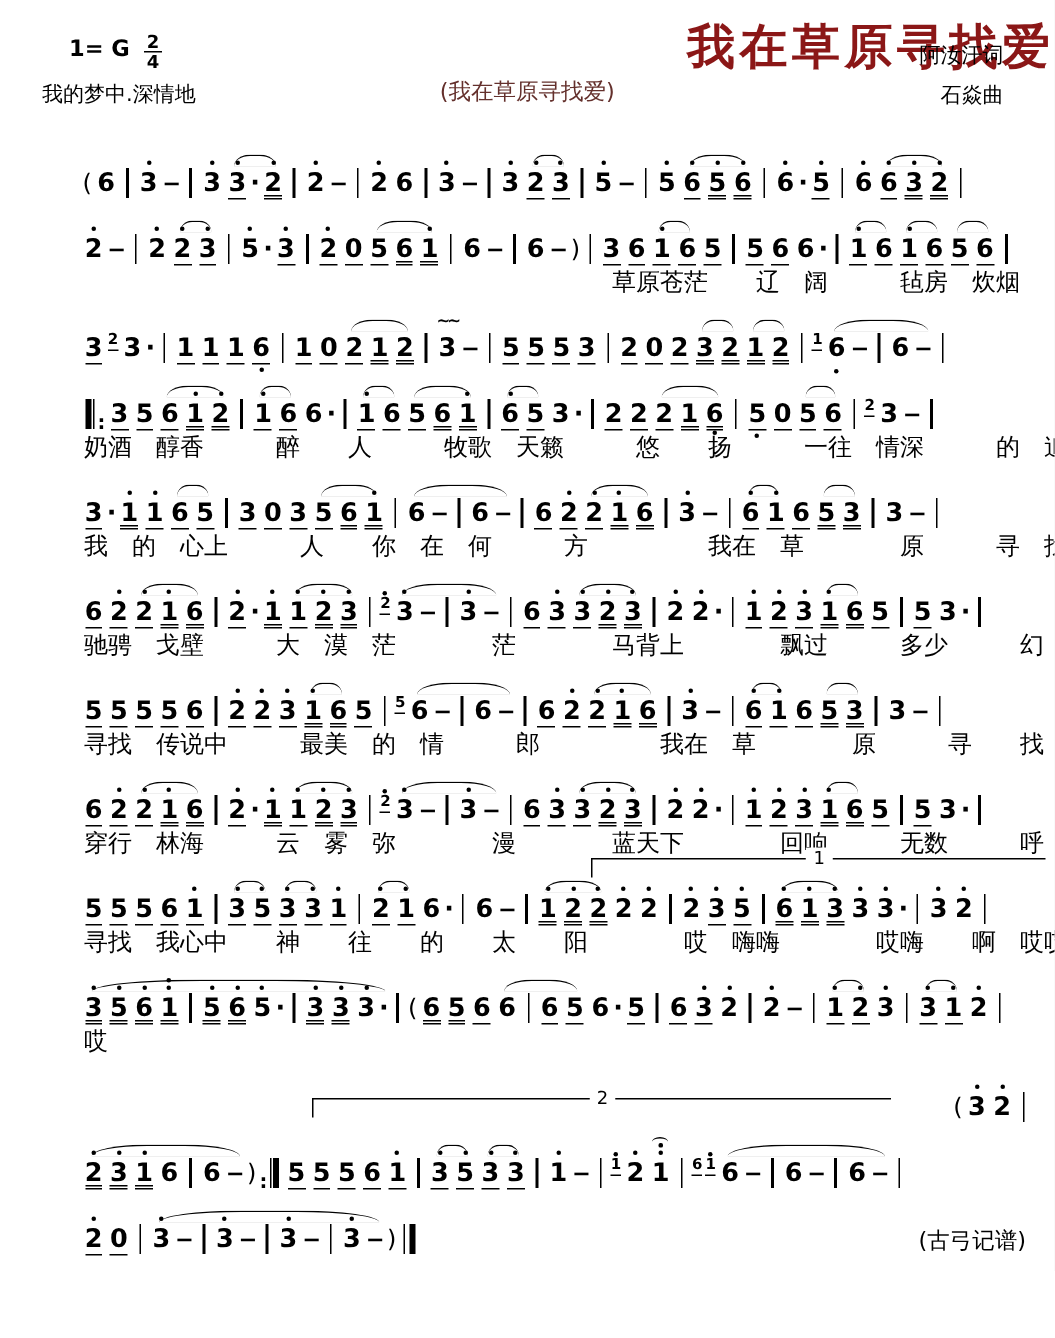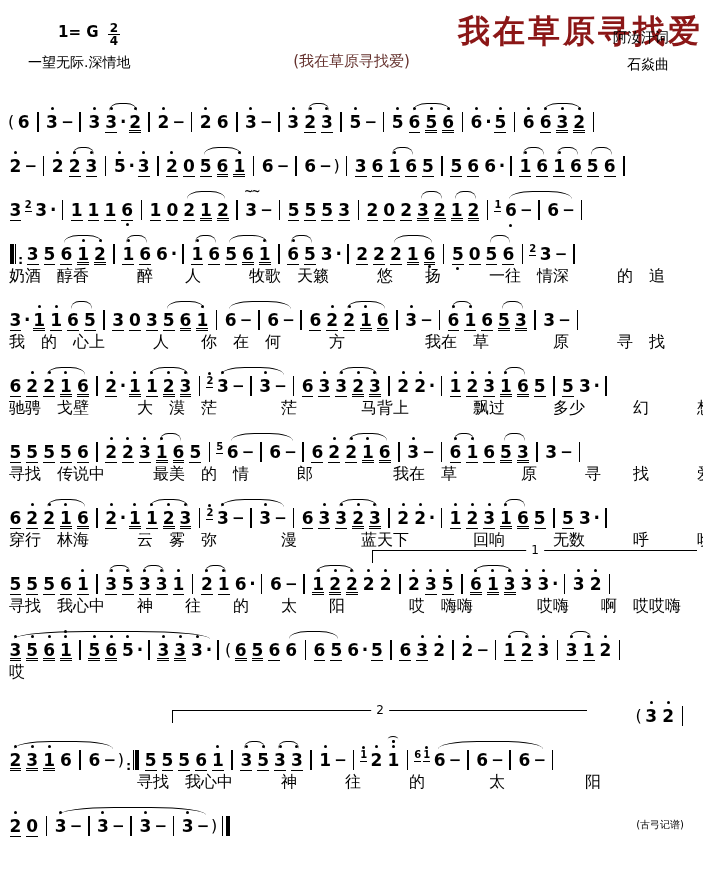--- a/index.html
+++ b/index.html
@@ -1,29 +1,29 @@
 <!DOCTYPE html>
 <html><head>
 <meta charset="utf-8">
 <style>
   html,body{margin:0;padding:0;}
   body{background:#e8e8e8;font-family:"DejaVu Sans",sans-serif;}
   .page{width:703px;height:892px;background:#ffffff;overflow:hidden;position:relative;margin:0 auto;color:#000;}
   
   .header{position:relative;height:90px;}
-  .key-block{position:absolute;left:46px;top:22px;font-size:15px;font-weight:700;white-space:nowrap;margin-left:12px;}
+  .key-block{position:absolute;left:46px;top:22px;font-size:15px;font-weight:700;white-space:nowrap;}
   .frac{display:inline-block;vertical-align:-8px;margin-left:4px;text-align:center;}
   .fn{display:block;font-size:12px;font-weight:700;line-height:12px;border-bottom:1.5px solid #000;padding:0 2px;}
   .fd{display:block;font-size:12px;font-weight:700;line-height:12px;}
   .tempo{position:absolute;left:28px;top:54px;font-size:14px;}
   .title{position:absolute;left:0;top:10px;width:100%;text-align:right;font-size:32px;font-weight:700;letter-spacing:3px;}
   .subtitle{position:absolute;left:0;top:52px;width:100%;text-align:center;font-size:15px;}
   .authors{position:absolute;right:34px;top:24px;font-size:14px;line-height:27px;text-align:right;}
   
-  .score{padding:0 7px;}
+  .score{padding:0 7px;margin-left:47px;}
   .system{position:relative;margin-top:12px;}
   .system.right .notes-row{text-align:right;padding-right:8px;}
   .notes-row{position:relative;height:23px;padding-top:9px;white-space:nowrap;}
   .notes-row > span{vertical-align:top;}
   .note{position:relative;display:inline-block;height:22px;line-height:22px;min-width:11px;text-align:center;
         margin:0 2.5px;font-size:17px;font-weight:700;box-sizing:border-box;}
   .note.u1{border-bottom:1.5px solid #000;}
   .note.u2{border-bottom:3px double #000;}
   .digit{display:inline;}
   .odot{position:absolute;left:50%;width:3px;height:3px;margin-left:-1.5px;border-radius:50%;background:#000;}
@@ -41,50 +41,51 @@
   .paren{display:inline-block;height:22px;line-height:22px;font-size:16px;font-weight:400;margin:0 1px;}
   .rgrp{display:inline-block;height:22px;}
   .rbeg{display:inline-block;width:6px;height:20px;border-left:4px solid #000;border-right:1.5px solid #000;box-sizing:border-box;margin:1px 1px 0 3px;}
   .rend{display:inline-block;width:6px;height:20px;border-right:4px solid #000;border-left:1.5px solid #000;box-sizing:border-box;margin:1px 3px 0 1px;}
   .rdots{display:inline-block;height:20px;line-height:18px;font-size:13px;font-weight:700;margin:1px 1px 0 1px;}
   .finbar{display:inline-block;width:8px;height:20px;border-left:1.5px solid #000;border-right:4.5px solid #000;box-sizing:border-box;margin:1px 2px 0 4px;}
   .slur{position:absolute;top:1px;height:7px;border-top:1.5px solid #000;border-radius:60%/160% 160% 0 0;}
   .volta{position:absolute;height:12px;border-top:1.5px solid #000;border-left:1.5px solid #000;}
   .vlabel{position:absolute;top:-8px;left:50%;transform:translateX(-50%);background:#fff;padding:0 5px;font-size:12px;line-height:14px;}
   .lyrics-row{height:22px;line-height:20px;font-size:16px;white-space:pre;padding-left:2px;}
-  .tail{position:absolute;right:12px;top:12px;font-size:10px;}
+  .tail{position:absolute;right:12px;top:12px;font-size:15px;}
 </style>
 </head>
 <body>
 
 <div class="page">
 
   <div class="header">
     <div class="key-block">
       <span>1= G</span>
       <span class="frac">
         <span class="fn">2</span>
         <span class="fd">4</span>
       </span>
     </div>
-    <div class="tempo">一望无际.深情地</div>
+    <div class="tempo">我的梦中.深情地</div>
     <div class="title" style="color: rgb(139, 23, 23);">我在草原寻找爱</div>
     <div class="subtitle" style="color: rgb(100, 48, 44);">(我在草原寻找爱)</div>
     <div class="authors">
       <div>阿汝汗词</div>
       <div>石焱曲</div>
     </div>
   </div>
 
   <div class="score">
       <div class="system">
         <div class="notes-row"><span class="paren">(</span><span class="note"><span class="digit">6</span></span><span class="bar"></span><span class="note"><span class="digit">3</span><span class="odot ab a0"></span></span><span class="dash">−</span><span class="bar"></span><span class="note"><span class="digit">3</span><span class="odot ab a0"></span></span><span class="note u1"><span class="digit">3</span><span class="odot ab a0"></span></span><span class="aug">·</span><span class="note u2"><span class="digit">2</span><span class="odot ab a0"></span></span><span class="bar"></span><span class="note"><span class="digit">2</span><span class="odot ab a0"></span></span><span class="dash">−</span><span class="bar"></span><span class="note"><span class="digit">2</span><span class="odot ab a0"></span></span><span class="note"><span class="digit">6</span></span><span class="bar"></span><span class="note"><span class="digit">3</span><span class="odot ab a0"></span></span><span class="dash">−</span><span class="bar"></span><span class="note"><span class="digit">3</span><span class="odot ab a0"></span></span><span class="note u1"><span class="digit">2</span><span class="odot ab a0"></span></span><span class="note u1"><span class="digit">3</span><span class="odot ab a0"></span></span><span class="bar"></span><span class="note"><span class="digit">5</span><span class="odot ab a0"></span></span><span class="dash">−</span><span class="bar"></span><span class="note"><span class="digit">5</span><span class="odot ab a0"></span></span><span class="note u1"><span class="digit">6</span><span class="odot ab a0"></span></span><span class="note u2"><span class="digit">5</span><span class="odot ab a0"></span></span><span class="note u2"><span class="digit">6</span><span class="odot ab a0"></span></span><span class="bar"></span><span class="note"><span class="digit">6</span><span class="odot ab a0"></span></span><span class="aug">·</span><span class="note u1"><span class="digit">5</span><span class="odot ab a0"></span></span><span class="bar"></span><span class="note"><span class="digit">6</span><span class="odot ab a0"></span></span><span class="note u1"><span class="digit">6</span><span class="odot ab a0"></span></span><span class="note u2"><span class="digit">3</span><span class="odot ab a0"></span></span><span class="note u2"><span class="digit">2</span><span class="odot ab a0"></span></span><span class="bar"></span><div class="slur" style="left: 101.6px; width: 28.8px;"></div><div class="slur" style="left: 300.6px; width: 21.8px;"></div><div class="slur" style="left: 405.6px; width: 37.8px;"></div><div class="slur" style="left: 536.6px; width: 37.8px;"></div></div>
       </div>
       <div class="system">
         <div class="notes-row"><span class="note"><span class="digit">2</span><span class="odot ab a0"></span></span><span class="dash">−</span><span class="bar"></span><span class="note"><span class="digit">2</span><span class="odot ab a0"></span></span><span class="note u1"><span class="digit">2</span><span class="odot ab a0"></span></span><span class="note u1"><span class="digit">3</span><span class="odot ab a0"></span></span><span class="bar"></span><span class="note"><span class="digit">5</span><span class="odot ab a0"></span></span><span class="aug">·</span><span class="note u1"><span class="digit">3</span><span class="odot ab a0"></span></span><span class="bar"></span><span class="note u1"><span class="digit">2</span><span class="odot ab a0"></span></span><span class="note u1"><span class="digit">0</span></span><span class="note u1"><span class="digit">5</span></span><span class="note u2"><span class="digit">6</span></span><span class="note u2"><span class="digit">1</span><span class="odot ab a0"></span></span><span class="bar"></span><span class="note"><span class="digit">6</span></span><span class="dash">−</span><span class="bar"></span><span class="note"><span class="digit">6</span></span><span class="dash">−</span><span class="paren">)</span><span class="bar"></span><span class="note u1"><span class="digit">3</span></span><span class="note u1"><span class="digit">6</span></span><span class="note u1"><span class="digit">1</span><span class="odot ab a0"></span></span><span class="note u1"><span class="digit">6</span></span><span class="note u1"><span class="digit">5</span></span><span class="bar"></span><span class="note u1"><span class="digit">5</span></span><span class="note u1"><span class="digit">6</span></span><span class="note"><span class="digit">6</span></span><span class="aug">·</span><span class="bar"></span><span class="note u1"><span class="digit">1</span><span class="odot ab a0"></span></span><span class="note u1"><span class="digit">6</span></span><span class="note u1"><span class="digit">1</span><span class="odot ab a0"></span></span><span class="note u1"><span class="digit">6</span></span><span class="note u1"><span class="digit">5</span></span><span class="note u1"><span class="digit">6</span></span><span class="bar"></span><div class="slur" style="left: 65.6px; width: 21.8px;"></div><div class="slur" style="left: 196.6px; width: 37.8px;"></div><div class="slur" style="left: 384.6px; width: 21.8px;"></div><div class="slur" style="left: 515.6px; width: 21.8px;"></div><div class="slur" style="left: 549.6px; width: 21.8px;"></div><div class="slur" style="left: 583.6px; width: 21.8px;"></div></div>
+        <div class="lyrics-row">　　　　　　　　　　　　　　　　　　　　　　草原苍茫　　辽　阔　　　毡房　炊烟</div>
       </div>
       <div class="system">
         <div class="notes-row"><span class="note u1"><span class="digit">3</span></span><span class="note grace"><span class="digit">2</span></span><span class="note"><span class="digit">3</span></span><span class="aug">·</span><span class="bar"></span><span class="note u1"><span class="digit">1</span></span><span class="note u1"><span class="digit">1</span></span><span class="note u1"><span class="digit">1</span></span><span class="note u1"><span class="digit">6</span><span class="odot be b0"></span></span><span class="bar"></span><span class="note u1"><span class="digit">1</span></span><span class="note u1"><span class="digit">0</span></span><span class="note u1"><span class="digit">2</span></span><span class="note u2"><span class="digit">1</span></span><span class="note u2"><span class="digit">2</span></span><span class="bar"></span><span class="note"><span class="digit">3</span><span class="mord">~~</span></span><span class="dash">−</span><span class="bar"></span><span class="note u1"><span class="digit">5</span></span><span class="note u1"><span class="digit">5</span></span><span class="note u1"><span class="digit">5</span></span><span class="note u1"><span class="digit">3</span></span><span class="bar"></span><span class="note u1"><span class="digit">2</span></span><span class="note u1"><span class="digit">0</span></span><span class="note u1"><span class="digit">2</span></span><span class="note u2"><span class="digit">3</span></span><span class="note u2"><span class="digit">2</span></span><span class="note u2"><span class="digit">1</span></span><span class="note u2"><span class="digit">2</span></span><span class="bar"></span><span class="note grace"><span class="digit">1</span></span><span class="note"><span class="digit">6</span><span class="odot be b0"></span></span><span class="dash">−</span><span class="bar"></span><span class="note"><span class="digit">6</span></span><span class="dash">−</span><span class="bar"></span><div class="slur" style="left: 179.6px; width: 38.8px;"></div><div class="slur" style="left: 413.6px; width: 21.8px;"></div><div class="slur" style="left: 447.6px; width: 21.8px;"></div><div class="slur" style="left: 501.6px; width: 63.2px;"></div></div>
       </div>
       <div class="system">
         <div class="notes-row"><span class="rgrp"><span class="rbeg"></span><span class="rdots">:</span></span><span class="note u1"><span class="digit">3</span></span><span class="note u1"><span class="digit">5</span></span><span class="note u1"><span class="digit">6</span></span><span class="note u2"><span class="digit">1</span><span class="odot ab a0"></span></span><span class="note u2"><span class="digit">2</span><span class="odot ab a0"></span></span><span class="bar"></span><span class="note u1"><span class="digit">1</span><span class="odot ab a0"></span></span><span class="note u1"><span class="digit">6</span></span><span class="note"><span class="digit">6</span></span><span class="aug">·</span><span class="bar"></span><span class="note u1"><span class="digit">1</span><span class="odot ab a0"></span></span><span class="note u1"><span class="digit">6</span></span><span class="note u1"><span class="digit">5</span></span><span class="note u2"><span class="digit">6</span></span><span class="note u2"><span class="digit">1</span><span class="odot ab a0"></span></span><span class="bar"></span><span class="note u1"><span class="digit">6</span><span class="odot ab a0"></span></span><span class="note u1"><span class="digit">5</span></span><span class="note"><span class="digit">3</span></span><span class="aug">·</span><span class="bar"></span><span class="note u1"><span class="digit">2</span></span><span class="note u1"><span class="digit">2</span></span><span class="note u1"><span class="digit">2</span></span><span class="note u2"><span class="digit">1</span></span><span class="note u2"><span class="digit">6</span><span class="odot be b0"></span></span><span class="bar"></span><span class="note u1"><span class="digit">5</span><span class="odot be b0"></span></span><span class="note u1"><span class="digit">0</span></span><span class="note u1"><span class="digit">5</span></span><span class="note u1"><span class="digit">6</span></span><span class="bar"></span><span class="note grace"><span class="digit">2</span></span><span class="note"><span class="digit">3</span></span><span class="dash">−</span><span class="bar"></span><div class="slur" style="left: 56.6px; width: 38.8px;"></div><div class="slur" style="left: 118.6px; width: 21.8px;"></div><div class="slur" style="left: 187.6px; width: 21.8px;"></div><div class="slur" style="left: 221.6px; width: 38.8px;"></div><div class="slur" style="left: 283.6px; width: 21.8px;"></div><div class="slur" style="left: 386.6px; width: 38.8px;"></div><div class="slur" style="left: 482.6px; width: 20.8px;"></div></div>
         <div class="lyrics-row">奶酒　醇香　　　醉　　人　　　牧歌　天籁　　　悠　　扬　　　一往　情深　　　的　追　　　寻</div>
       </div>
       <div class="system">
         <div class="notes-row"><span class="note u1"><span class="digit">3</span></span><span class="aug">·</span><span class="note u2"><span class="digit">1</span><span class="odot ab a0"></span></span><span class="note u1"><span class="digit">1</span><span class="odot ab a0"></span></span><span class="note u1"><span class="digit">6</span></span><span class="note u1"><span class="digit">5</span></span><span class="bar"></span><span class="note u1"><span class="digit">3</span></span><span class="note u1"><span class="digit">0</span></span><span class="note u1"><span class="digit">3</span></span><span class="note u1"><span class="digit">5</span></span><span class="note u2"><span class="digit">6</span></span><span class="note u2"><span class="digit">1</span><span class="odot ab a0"></span></span><span class="bar"></span><span class="note"><span class="digit">6</span></span><span class="dash">−</span><span class="bar"></span><span class="note"><span class="digit">6</span></span><span class="dash">−</span><span class="bar"></span><span class="note u1"><span class="digit">6</span></span><span class="note u1"><span class="digit">2</span><span class="odot ab a0"></span></span><span class="note u1"><span class="digit">2</span><span class="odot ab a0"></span></span><span class="note u2"><span class="digit">1</span><span class="odot ab a0"></span></span><span class="note u2"><span class="digit">6</span></span><span class="bar"></span><span class="note"><span class="digit">3</span><span class="odot ab a0"></span></span><span class="dash">−</span><span class="bar"></span><span class="note u1"><span class="digit">6</span><span class="odot ab a0"></span></span><span class="note u1"><span class="digit">1</span><span class="odot ab a0"></span></span><span class="note u1"><span class="digit">6</span></span><span class="note u2"><span class="digit">5</span></span><span class="note u2"><span class="digit">3</span></span><span class="bar"></span><span class="note"><span class="digit">3</span></span><span class="dash">−</span><span class="bar"></span><div class="slur" style="left: 63.6px; width: 21.8px;"></div><div class="slur" style="left: 159.6px; width: 37.8px;"></div><div class="slur" style="left: 221.6px; width: 62.2px;"></div><div class="slur" style="left: 339.6px; width: 38.8px;"></div><div class="slur" style="left: 444.6px; width: 20.8px;"></div><div class="slur" style="left: 494.6px; width: 21.8px;"></div></div>
@@ -114,21 +115,20 @@
         <div class="lyrics-row">哎</div>
       </div>
       <div class="system right">
         <div class="notes-row"><span class="paren">(</span><span class="note"><span class="digit">3</span><span class="odot ab a0"></span></span><span class="note"><span class="digit">2</span><span class="odot ab a0"></span></span><span class="bar"></span></div>
         <div class="volta" style="left: 24%; width: 60%; top: 14px;">
           <span class="vlabel">2</span>
         </div>
       </div>
       <div class="system">
         <div class="notes-row"><span class="note u2"><span class="digit">2</span><span class="odot ab a0"></span></span><span class="note u2"><span class="digit">3</span><span class="odot ab a0"></span></span><span class="note u2"><span class="digit">1</span><span class="odot ab a0"></span></span><span class="note"><span class="digit">6</span></span><span class="bar"></span><span class="note"><span class="digit">6</span></span><span class="dash">−</span><span class="paren">)</span><span class="rgrp"><span class="rdots">:</span><span class="rend"></span></span><span class="note u1"><span class="digit">5</span></span><span class="note u1"><span class="digit">5</span></span><span class="note u1"><span class="digit">5</span></span><span class="note u1"><span class="digit">6</span></span><span class="note u1"><span class="digit">1</span><span class="odot ab a0"></span></span><span class="bar"></span><span class="note u1"><span class="digit">3</span><span class="odot ab a0"></span></span><span class="note u1"><span class="digit">5</span><span class="odot ab a0"></span></span><span class="note u1"><span class="digit">3</span><span class="odot ab a0"></span></span><span class="note u1"><span class="digit">3</span><span class="odot ab a0"></span></span><span class="bar"></span><span class="note"><span class="digit">1</span><span class="odot ab a0"></span></span><span class="dash">−</span><span class="bar"></span><span class="note grace"><span class="digit">1</span><span class="odot ab a0"></span></span><span class="note"><span class="digit">2</span><span class="odot ab a0"></span></span><span class="note"><span class="digit">1</span><span class="odot ab a0"></span><span class="ferm"></span><span class="fdot"></span></span><span class="bar"></span><span class="note grace"><span class="digit">6</span></span><span class="note grace"><span class="digit">1</span><span class="odot ab a0"></span></span><span class="note"><span class="digit">6</span></span><span class="dash">−</span><span class="bar"></span><span class="note"><span class="digit">6</span></span><span class="dash">−</span><span class="bar"></span><span class="note"><span class="digit">6</span></span><span class="dash">−</span><span class="bar"></span><div class="slur" style="left: 6.6px; width: 99.2px;"></div><div class="slur" style="left: 236.6px; width: 21.8px;"></div><div class="slur" style="left: 270.6px; width: 21.8px;"></div><div class="slur" style="left: 430.6px; width: 105.2px;"></div></div>
-        <div class="lyrics-row">　　　　　　　　寻找　我心中　　　神　　　往　　　的　　　　太　　　　　阳</div>
       </div>
       <div class="system">
         <div class="notes-row"><span class="note u1"><span class="digit">2</span><span class="odot ab a0"></span></span><span class="note u1"><span class="digit">0</span></span><span class="bar"></span><span class="note"><span class="digit">3</span><span class="odot ab a0"></span></span><span class="dash">−</span><span class="bar"></span><span class="note"><span class="digit">3</span><span class="odot ab a0"></span></span><span class="dash">−</span><span class="bar"></span><span class="note"><span class="digit">3</span><span class="odot ab a0"></span></span><span class="dash">−</span><span class="bar"></span><span class="note"><span class="digit">3</span><span class="odot ab a0"></span></span><span class="dash">−</span><span class="paren">)</span><span class="finbar"></span><div class="slur" style="left: 51.6px; width: 147.2px;"></div></div>
         <div class="tail">(古弓记谱)</div>
       </div>
     </div>
 
 </div>
 
 </body></html>

